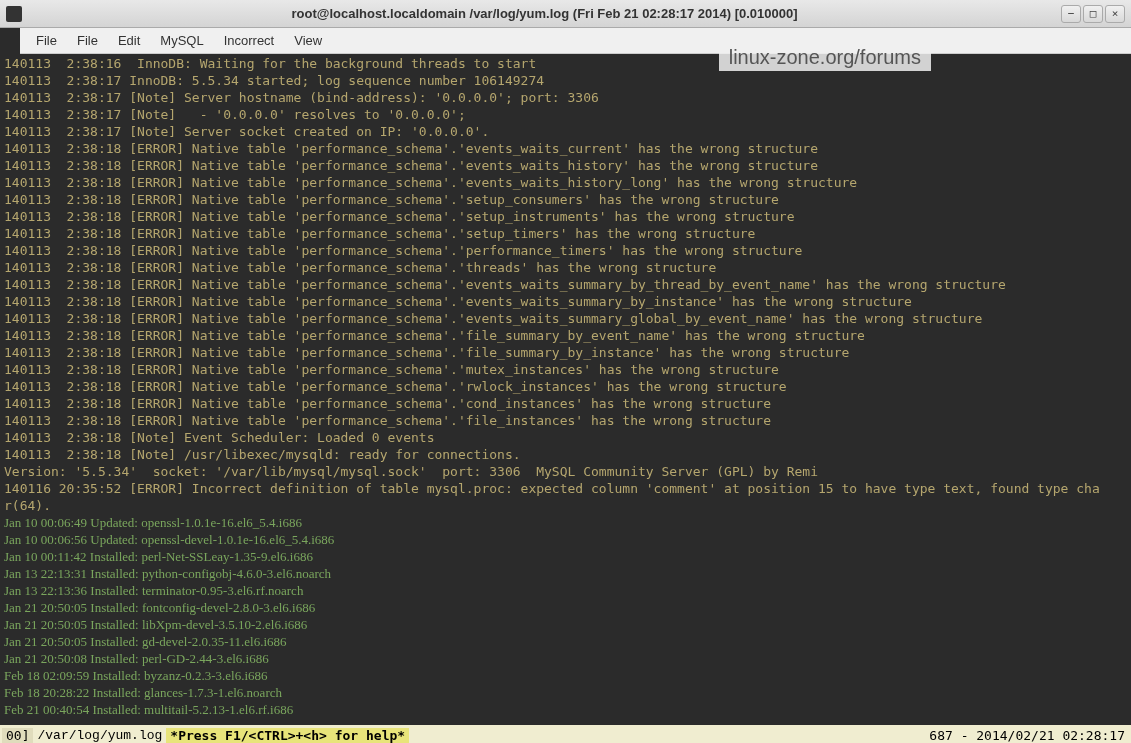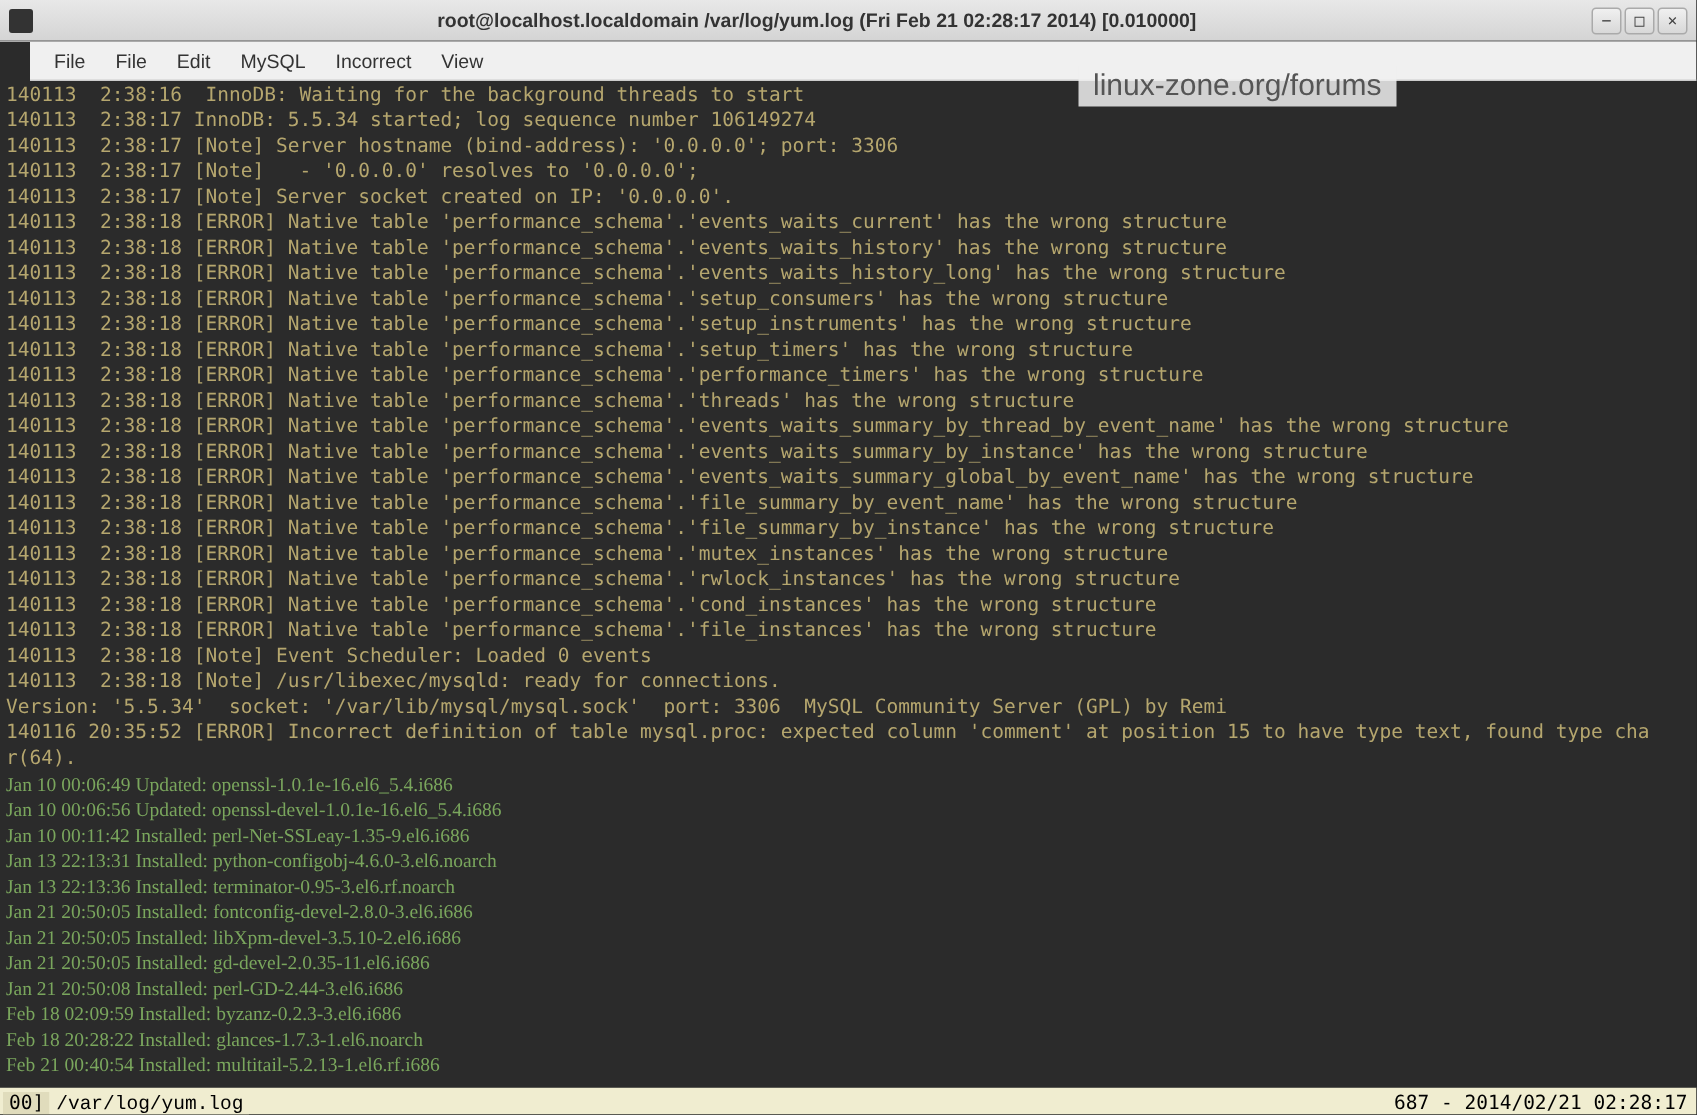--- a/index.html
+++ b/index.html
@@ -162,17 +162,18 @@
     <div class="menu-item">View</div>
   </div>
 
   <div class="watermark">linux-zone.org/forums</div>
 
   <div class="terminal-body" id="terminal-body"><div class="line">140113  2:38:16  InnoDB: Waiting for the background threads to start</div><div class="line">140113  2:38:17 InnoDB: 5.5.34 started; log sequence number 106149274</div><div class="line">140113  2:38:17 [Note] Server hostname (bind-address): '0.0.0.0'; port: 3306</div><div class="line">140113  2:38:17 [Note]   - '0.0.0.0' resolves to '0.0.0.0';</div><div class="line">140113  2:38:17 [Note] Server socket created on IP: '0.0.0.0'.</div><div class="line">140113  2:38:18 [ERROR] Native table 'performance_schema'.'events_waits_current' has the wrong structure</div><div class="line">140113  2:38:18 [ERROR] Native table 'performance_schema'.'events_waits_history' has the wrong structure</div><div class="line">140113  2:38:18 [ERROR] Native table 'performance_schema'.'events_waits_history_long' has the wrong structure</div><div class="line">140113  2:38:18 [ERROR] Native table 'performance_schema'.'setup_consumers' has the wrong structure</div><div class="line">140113  2:38:18 [ERROR] Native table 'performance_schema'.'setup_instruments' has the wrong structure</div><div class="line">140113  2:38:18 [ERROR] Native table 'performance_schema'.'setup_timers' has the wrong structure</div><div class="line">140113  2:38:18 [ERROR] Native table 'performance_schema'.'performance_timers' has the wrong structure</div><div class="line">140113  2:38:18 [ERROR] Native table 'performance_schema'.'threads' has the wrong structure</div><div class="line">140113  2:38:18 [ERROR] Native table 'performance_schema'.'events_waits_summary_by_thread_by_event_name' has the wrong structure</div><div class="line">140113  2:38:18 [ERROR] Native table 'performance_schema'.'events_waits_summary_by_instance' has the wrong structure</div><div class="line">140113  2:38:18 [ERROR] Native table 'performance_schema'.'events_waits_summary_global_by_event_name' has the wrong structure</div><div class="line">140113  2:38:18 [ERROR] Native table 'performance_schema'.'file_summary_by_event_name' has the wrong structure</div><div class="line">140113  2:38:18 [ERROR] Native table 'performance_schema'.'file_summary_by_instance' has the wrong structure</div><div class="line">140113  2:38:18 [ERROR] Native table 'performance_schema'.'mutex_instances' has the wrong structure</div><div class="line">140113  2:38:18 [ERROR] Native table 'performance_schema'.'rwlock_instances' has the wrong structure</div><div class="line">140113  2:38:18 [ERROR] Native table 'performance_schema'.'cond_instances' has the wrong structure</div><div class="line">140113  2:38:18 [ERROR] Native table 'performance_schema'.'file_instances' has the wrong structure</div><div class="line">140113  2:38:18 [Note] Event Scheduler: Loaded 0 events</div><div class="line">140113  2:38:18 [Note] /usr/libexec/mysqld: ready for connections.</div><div class="line">Version: '5.5.34'  socket: '/var/lib/mysql/mysql.sock'  port: 3306  MySQL Community Server (GPL) by Remi</div><div class="line">140116 20:35:52 [ERROR] Incorrect definition of table mysql.proc: expected column 'comment' at position 15 to have type text, found type cha</div><div class="line">r(64).</div><div class="line-green">Jan 10 00:06:49 Updated: openssl-1.0.1e-16.el6_5.4.i686</div><div class="line-green">Jan 10 00:06:56 Updated: openssl-devel-1.0.1e-16.el6_5.4.i686</div><div class="line-green">Jan 10 00:11:42 Installed: perl-Net-SSLeay-1.35-9.el6.i686</div><div class="line-green">Jan 13 22:13:31 Installed: python-configobj-4.6.0-3.el6.noarch</div><div class="line-green">Jan 13 22:13:36 Installed: terminator-0.95-3.el6.rf.noarch</div><div class="line-green">Jan 21 20:50:05 Installed: fontconfig-devel-2.8.0-3.el6.i686</div><div class="line-green">Jan 21 20:50:05 Installed: libXpm-devel-3.5.10-2.el6.i686</div><div class="line-green">Jan 21 20:50:05 Installed: gd-devel-2.0.35-11.el6.i686</div><div class="line-green">Jan 21 20:50:08 Installed: perl-GD-2.44-3.el6.i686</div><div class="line-green">Feb 18 02:09:59 Installed: byzanz-0.2.3-3.el6.i686</div><div class="line-green">Feb 18 20:28:22 Installed: glances-1.7.3-1.el6.noarch</div><div class="line-green">Feb 21 00:40:54 Installed: multitail-5.2.13-1.el6.rf.i686</div></div>
 
   <div class="statusbar">
     <span class="status-left">00]</span>
     <span class="status-path">/var/log/yum.log</span>
+    <span class="status-help">*Press F1/&lt;CTRL&gt;+&lt;h&gt; for help*</span>
     <span class="status-spacer"></span>
     <span class="status-right">687 - 2014/02/21 02:28:17</span>
   </div>
 
 </div>
 
 </body></html>

